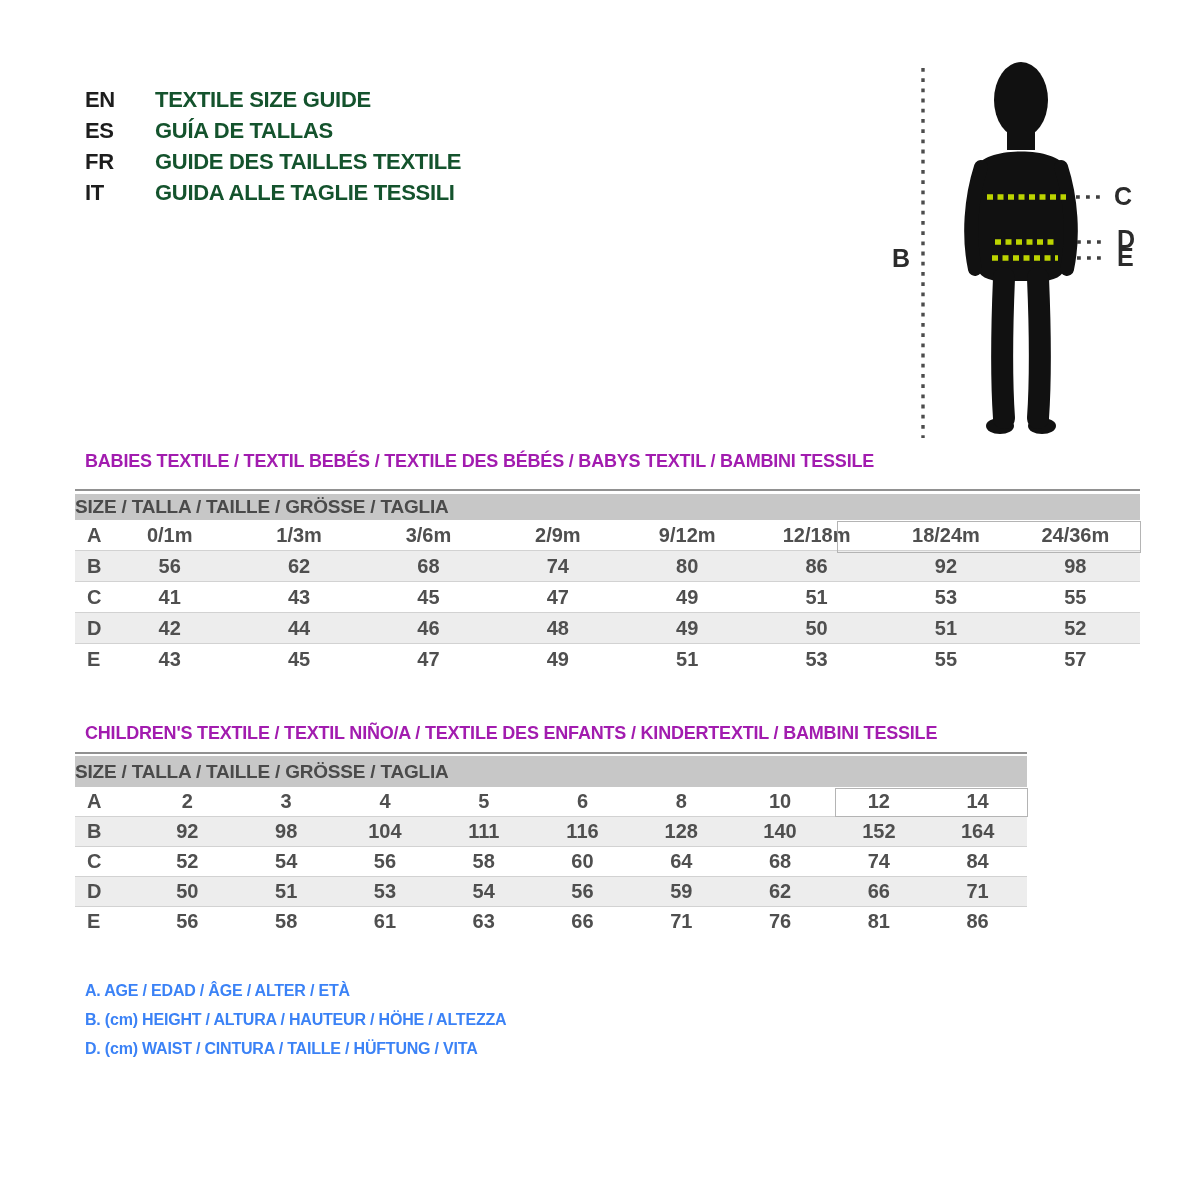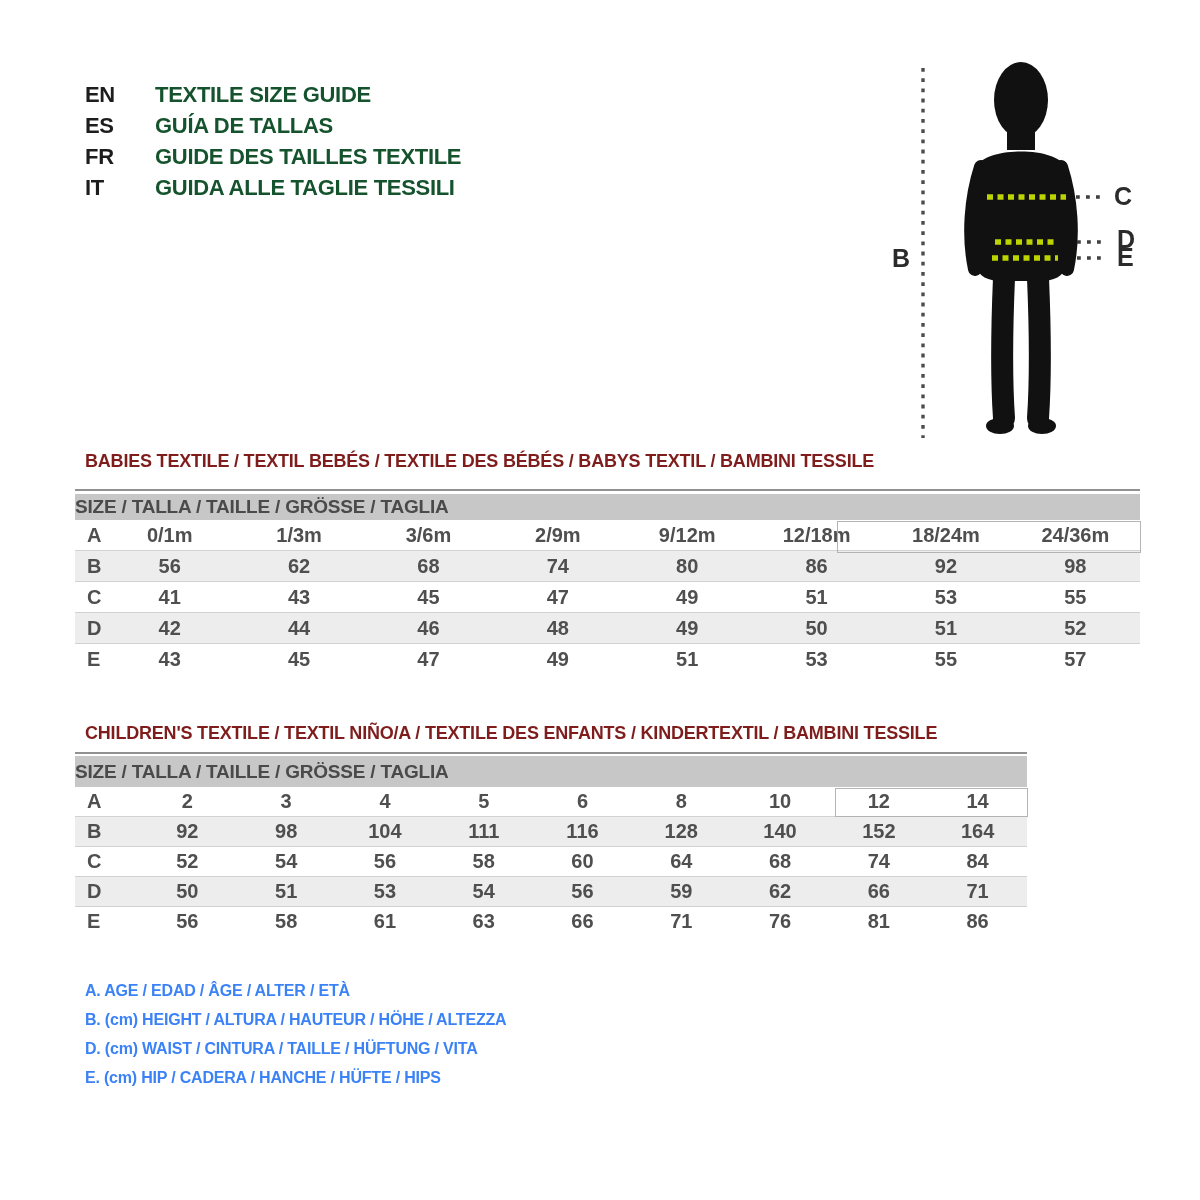--- a/index.html
+++ b/index.html
@@ -4,36 +4,36 @@
 <style>
   html,body { margin:0; padding:0; background:#fff; }
   .canvas {
     position:relative; width:1200px; height:1200px; background:#ffffff;
     font-family:"Liberation Sans","DejaVu Sans",sans-serif; overflow:hidden;
     color:#1d1d1d;
   }
 
   
   .lang-block { position:absolute; left:85px; top:82px; }
-  .lang-row { display:flex; height:31px; align-items:flex-start; }
+  .lang-row { display:flex; height:31px; align-items:flex-end; }
   .lang-code  { width:70px; font-size:22px; font-weight:700; letter-spacing:-0.3px; color:#1d1d1d; }
   .lang-label { font-size:22px; font-weight:700; letter-spacing:-0.3px; color:#14532d; white-space:nowrap; }
 
   
   .figure { position:absolute; left:880px; top:40px; width:300px; height:420px; }
   .figure svg { position:absolute; left:0; top:0; }
   .m-label { position:absolute; font-size:25px; font-weight:600; color:#2b2b2b; line-height:30px; }
   .m-label.b { left:12px;  top:203px; }
   .m-label.c { left:234px; top:141px; }
   .m-label.d { left:237px; top:184px; }
   .m-label.e { left:237px; top:202px; }
 
   
   .section-heading { position:absolute; left:85px; font-size:18px; font-weight:700;
-                     letter-spacing:-0.2px; color:#7f1d1d; white-space:nowrap; }
+                     letter-spacing:-0.2px; color:#a21caf; white-space:nowrap; }
   .babies-heading   { top:451px; }
   .children-heading { top:723px; }
 
   
   .sg-table { position:absolute; left:75px; }
   .babies-table   { top:489px; width:1065px; }
   .children-table { top:752px; width:952px;  }
   .topline { height:2px; background:#919191; }
   .babies-table .topline { margin-bottom:3px; }
   .children-table .topline { margin-bottom:2px; }
@@ -251,16 +251,15 @@
           <span class="cell">86</span>
         </div>
       </div>
     <div class="highlight-box children-box"></div>
   </div>
 
   <div class="legend">
     <div class="legend-row">A. AGE / EDAD / ÂGE / ALTER / ETÀ</div>
     <div class="legend-row">B. (cm) HEIGHT / ALTURA / HAUTEUR / HÖHE / ALTEZZA</div>
     <div class="legend-row">D. (cm) WAIST / CINTURA / TAILLE / HÜFTUNG / VITA</div>
-    <div class="legend-row">E. (cm) HIP / CADERA / HANCHE / HÜFTE / HIPS</div>
   </div>
 
 </div>
 
 </body></html>

